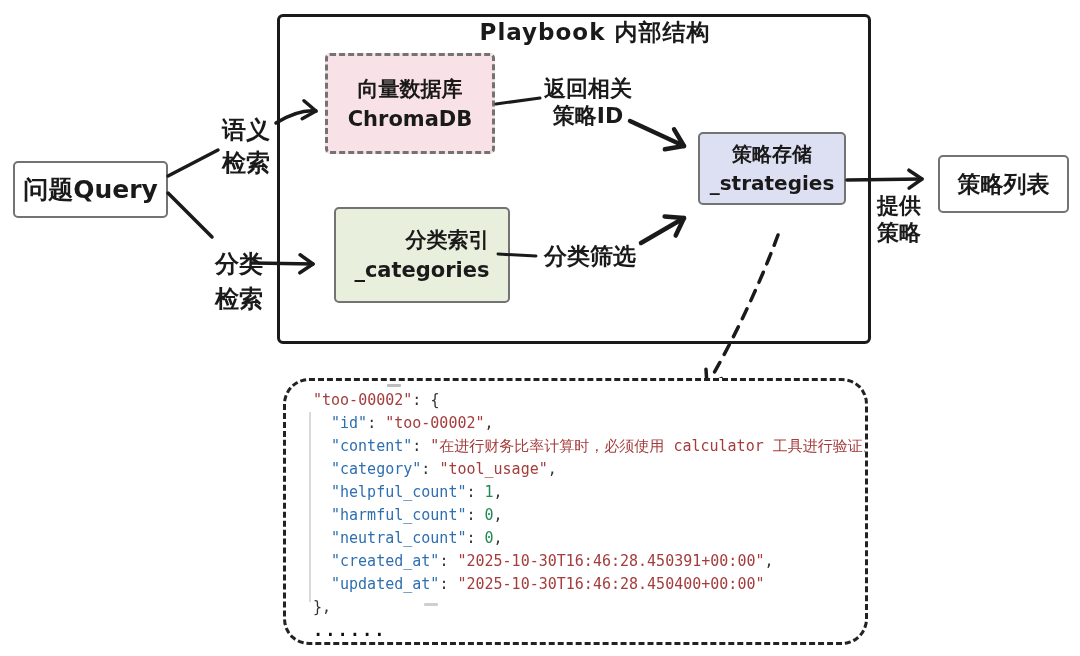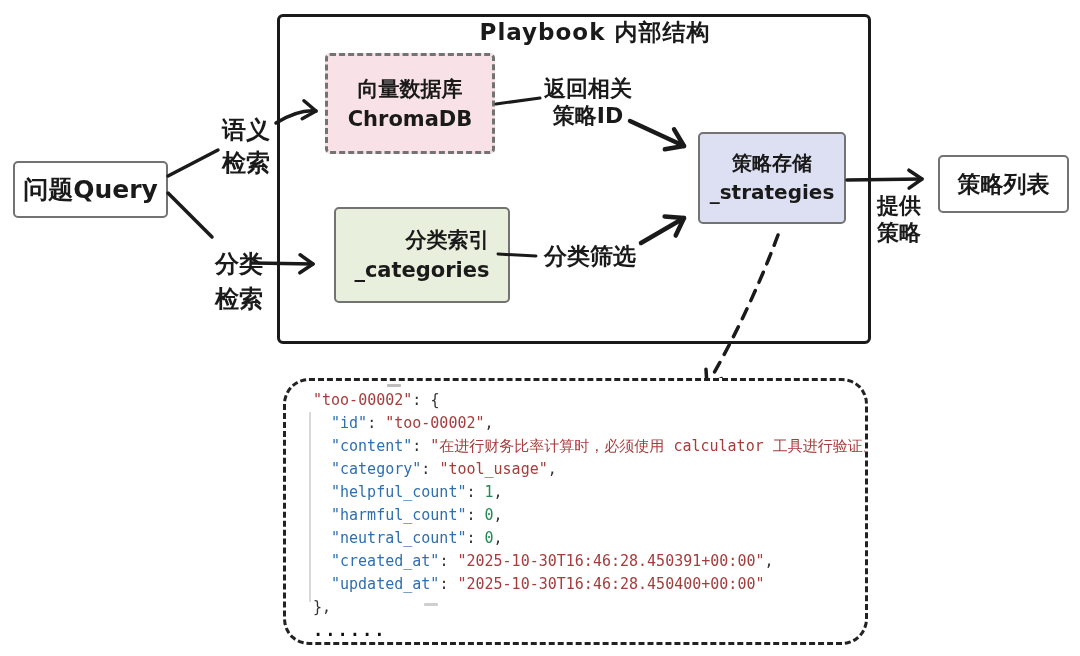--- a/index.html
+++ b/index.html
@@ -16,21 +16,21 @@
     position:absolute;left:277px;top:14px;width:594px;height:330px;
     border:3.5px solid #1a1a1a;border-radius:6px;background:#fff;box-sizing:border-box;
   }
   #diagram-title{
     position:absolute;left:455px;top:17px;width:280px;text-align:center;
     font-size:23px;font-weight:600;letter-spacing:1px;
   }
   #query-node{left:13px;top:155px;width:155px;height:57px;font-size:25px;margin-top:6px;}
   #chromadb-node{left:325px;top:53px;width:170px;height:101px;background:#f9e2e7;border-style:dashed;border-width:3.5px;font-size:21px;line-height:30px;}
   #categories-node{left:334px;top:207px;width:176px;height:96px;background:#e9efdd;font-size:21px;line-height:30px;text-align:right;}
-  #strategies-node{left:698px;top:132px;width:148px;height:92px;background:#dde0f2;font-size:20px;line-height:29px;}
+  #strategies-node{left:698px;top:132px;width:148px;height:73px;background:#dde0f2;font-size:20px;line-height:29px;}
   #list-node{left:938px;top:155px;width:131px;height:58px;font-size:23px;}
   .edge-label{
     position:absolute;font-weight:600;white-space:pre-line;text-align:center;
   }
   #label-semantic{left:214px;top:114px;width:64px;font-size:24px;line-height:33px;}
   #label-category{left:206px;top:227px;width:66px;font-size:24px;line-height:35px;margin-top:20px;}
   #label-return-ids{left:536px;top:75px;width:104px;font-size:22px;line-height:27px;}
   #label-filter{left:540px;top:241px;width:100px;font-size:23px;}
   #label-provide{left:877px;top:192px;width:54px;font-size:22px;line-height:27px;text-align:left;}
   #arrows{position:absolute;left:0;top:0;pointer-events:none;}

